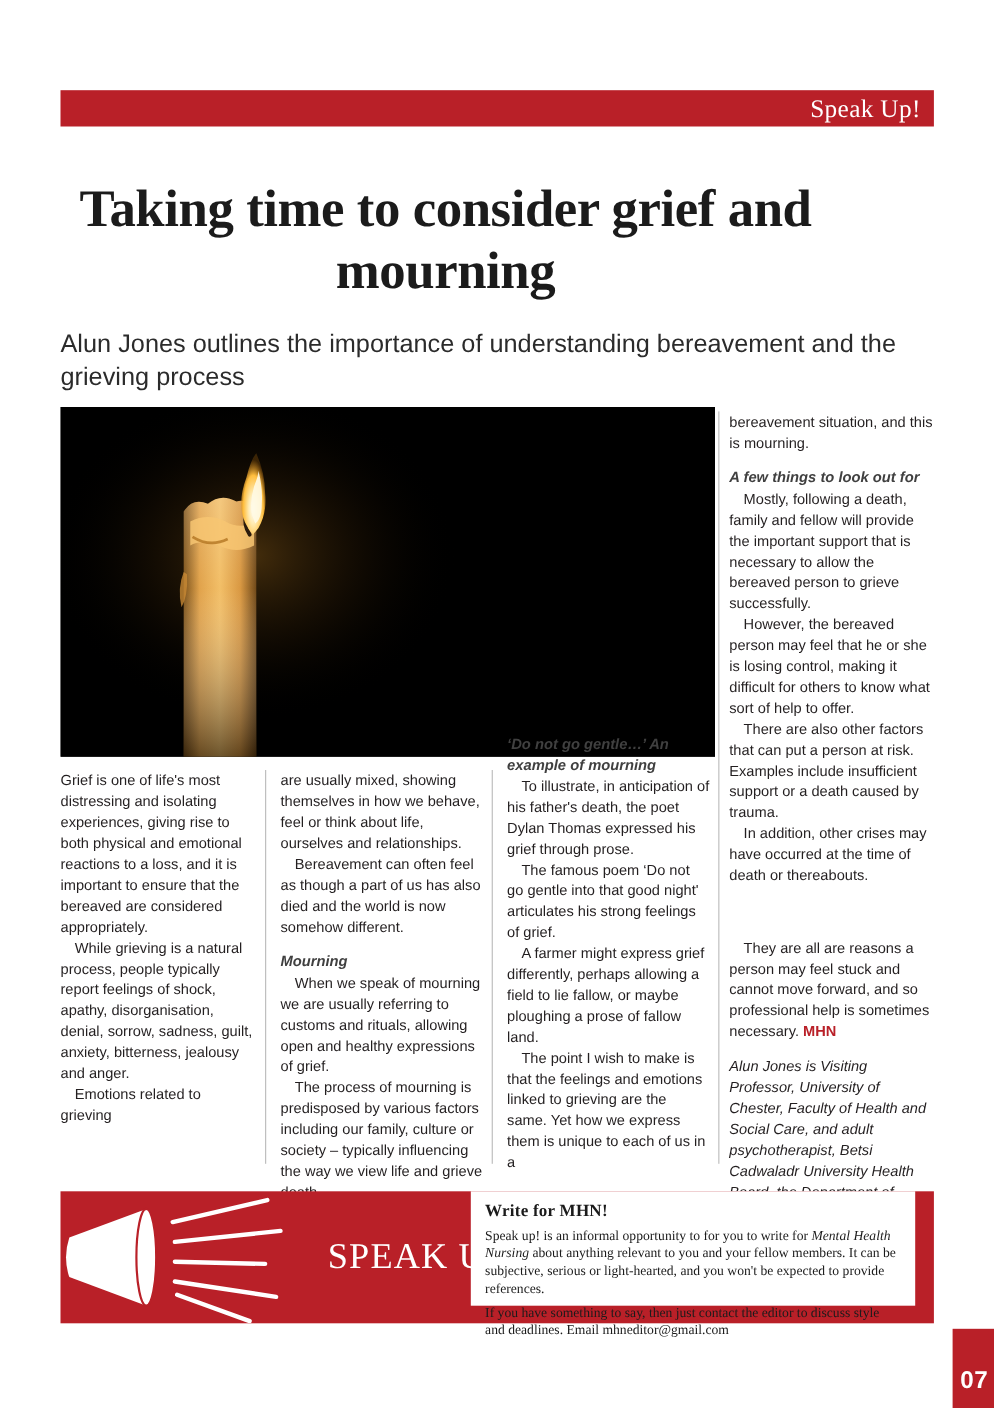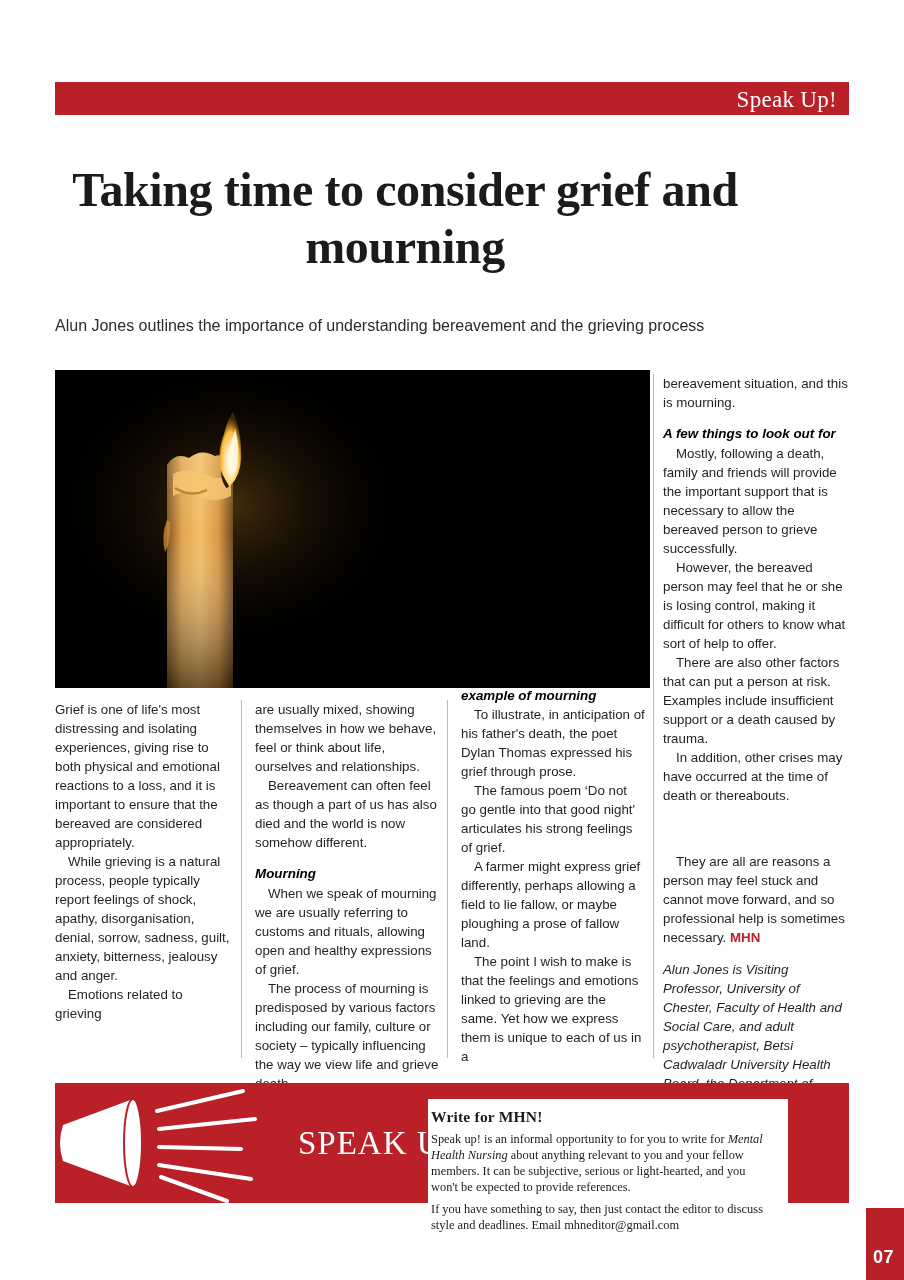--- a/index.html
+++ b/index.html
@@ -48,24 +48,24 @@
     font-weight: bold;
     font-size: 48px;
     line-height: 1.18;
     letter-spacing: -0.4px;
     color: #1b1b1b;
     text-align: center;
   }
   .standfirst {
     position: absolute;
     left: 55px;
-    top: 316px;
+    top: 298px;
     width: 800px;
     font-family: "Liberation Sans", sans-serif;
-    font-size: 16px;
+    font-size: 23px;
     line-height: 1.3;
     color: #2b2b2b;
   }
 
   
   .photo {
     position: absolute;
     left: 55px;
     top: 370px;
     width: 595px;
@@ -85,21 +85,21 @@
   }
   .col p { margin: 0; }
   .col p + p { text-indent: 13px; }
   .col p.nogap { text-indent: 13px; margin-top: 47px; }
   .subhead {
     font-weight: bold;
     font-style: italic;
     font-size: 13.4px;
     line-height: 1.38;
     margin: 0;
-    color: #000000;
+    color: #404040;
   }
   .spacer { height: 13px; }
   .bio {
     font-style: italic;
     font-size: 13.3px;
     line-height: 1.43;
     color: #231f20;
     margin: 0;
   }
   .mhn {
@@ -145,25 +145,25 @@
     transform: translateY(-50%);
     color: #ffffff;
     font-family: "Liberation Serif", serif;
     font-size: 33px;
     letter-spacing: 1px;
     white-space: nowrap;
   }
   .promo-box {
     position: absolute;
     left: 373px;
-    top: 16px;
-    width: 360px;
+    top: 0;
+    width: 404px;
     height: 104px;
     background: #ffffff;
-    padding: 9px 13px 0 3px;
+    padding: 9px 13px 0 13px;
     box-sizing: border-box;
     font-family: "Liberation Serif", serif;
     color: #1b1b1b;
   }
   .promo-box h3 {
     margin: 0 0 5px 0;
     font-size: 15.5px;
     font-weight: bold;
     letter-spacing: 0.2px;
   }
@@ -183,21 +183,21 @@
     height: 72px;
     background: #b92028;
   }
   .pagenum {
     position: absolute;
     left: 7px;
     bottom: 12px;
     color: #ffffff;
     font-family: "Liberation Sans", sans-serif;
     font-weight: bold;
-    font-size: 18px;
+    font-size: 22px;
     letter-spacing: 0.5px;
   }
 </style>
 </head>
 <body>
 
 <div class="page">
 
   <div class="banner">
     <span class="banner-title">Speak Up!</span>
@@ -275,21 +275,21 @@
     <p>To illustrate, in anticipation of his father's death, the poet Dylan Thomas expressed his grief through prose.</p>
     <p>The famous poem ‘Do not go gentle into that good night' articulates his strong feelings of grief.</p>
     <p>A farmer might express grief differently, perhaps allowing a field to lie fallow, or maybe ploughing a prose of fallow land.</p>
     <p>The point I wish to make is that the feelings and emotions linked to grieving are the same. Yet how we express them is unique to each of us in a</p>
   </div>
 
   <div class="col col4">
     <p>bereavement situation, and this is mourning.</p>
     <div class="spacer"></div>
     <p class="subhead">A few things to look out for</p>
-    <p>Mostly, following a death, family and friends will provide the important support that is necessary to allow the bereaved person to grieve successfully.</p>
+    <p>Mostly, following a death, family and fellow will provide the important support that is necessary to allow the bereaved person to grieve successfully.</p>
     <p>However, the bereaved person may feel that he or she is losing control, making it difficult for others to know what sort of help to offer.</p>
     <p>There are also other factors that can put a person at risk. Examples include insufficient support or a death caused by trauma.</p>
     <p>In addition, other crises may have occurred at the time of death or thereabouts.</p>
     <p class="nogap"><span>They are all are reasons a person may feel stuck and cannot move forward, and so professional help is sometimes necessary. </span><span class="mhn">MHN</span></p>
     <div class="spacer"></div>
     <p class="bio">Alun Jones is Visiting Professor, University of Chester, Faculty of Health and Social Care, and adult psychotherapist, Betsi Cadwaladr University Health Board, the Department of Psychological Therapies, Wrecsam North Wales</p>
   </div>
 
   <div class="promo">
     <div class="promo-art">

